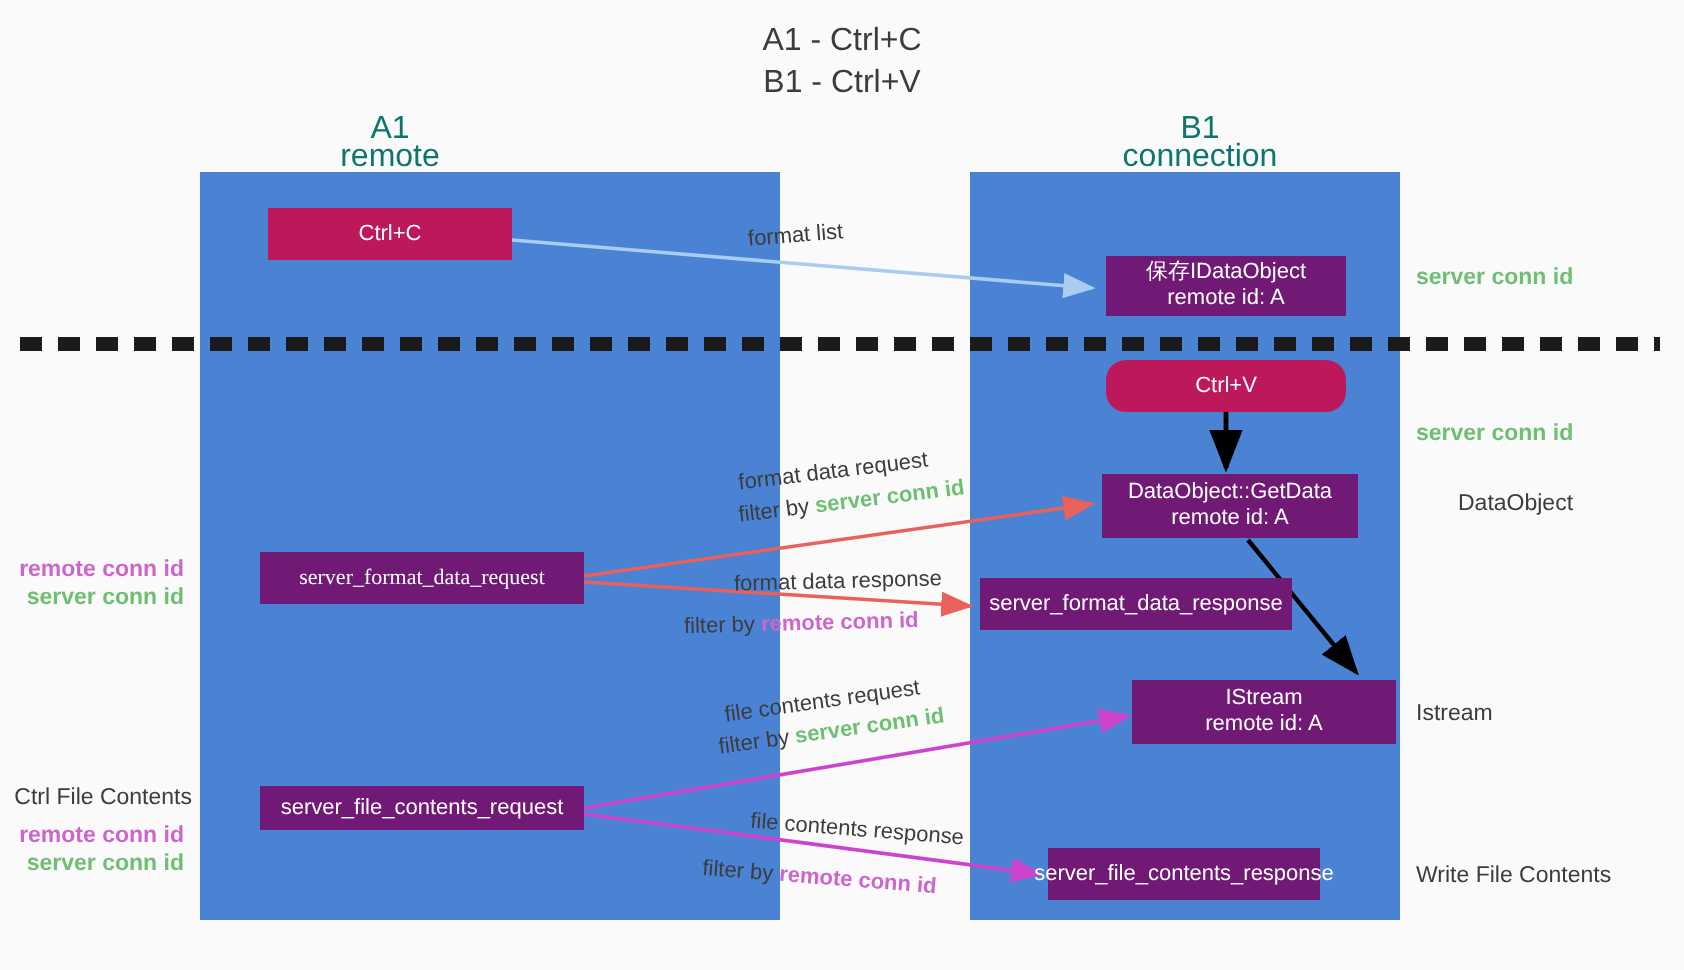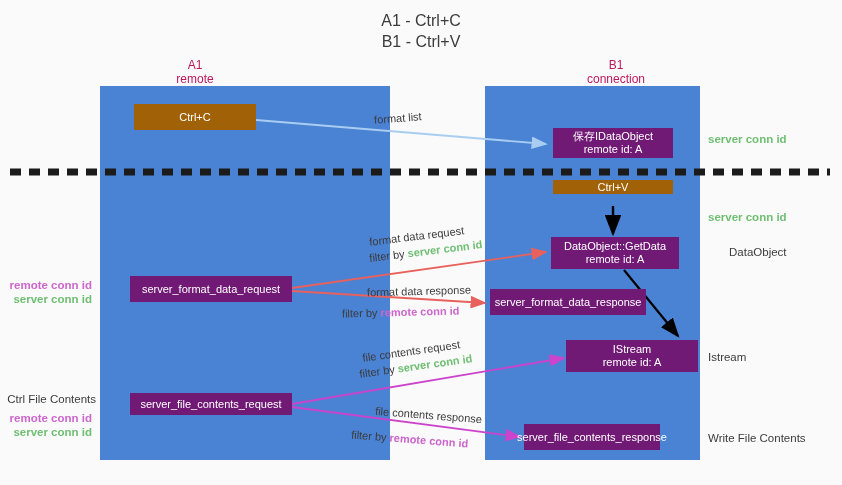--- a/index.html
+++ b/index.html
@@ -12,39 +12,39 @@
   }
   #stage{position:absolute;left:0;top:0;width:842px;height:485px;}
 
   .title{
     position:absolute;left:0;top:10px;width:842px;
     text-align:center;font-size:16px;color:#3c3c3c;line-height:21px;
     white-space:pre-line;
   }
 
   .col-head{
-    position:absolute;text-align:center;font-size:12px;color:#be185d;
+    position:absolute;text-align:center;font-size:16px;color:#0f766e;
     line-height:14px;white-space:pre-line;
   }
   .col-head.a1{left:120px;top:58px;width:150px;}
-  .col-head.b1{left:541px;top:58px;width:150px;}
+  .col-head.b1{left:525px;top:58px;width:150px;}
 
   .lane{
     position:absolute;background:#4a82d4;
   }
   .lane.a1{left:100px;top:86px;width:290px;height:374px;}
   .lane.b1{left:485px;top:86px;width:215px;height:374px;}
 
   .box{
     position:absolute;
     display:flex;align-items:center;justify-content:center;
     text-align:center;color:#ffffff;font-size:11px;line-height:13px;
     white-space:pre-line;box-sizing:border-box;
   }
-  .box.green{background:#a16207;}
+  .box.green{background:#be185d;}
   .box.orange{background:#701a75;}
 
   .side-label{
     position:absolute;font-size:11.5px;line-height:14px;white-space:pre-line;
   }
   .side-label.green{color:#6fbf73;font-weight:bold;}
   .side-label.purple{color:#cc66cc;font-weight:bold;}
   .side-label.dark{color:#3c3c3c;}
   .side-label.right{text-align:left;}
   .side-label.left{text-align:right;}
@@ -102,28 +102,28 @@
 
     <line x1="292" y1="291" x2="485" y2="303" stroke="#e8615c" stroke-width="1.8" marker-end="url(#ah-red)"></line>
 
     <line x1="292" y1="404" x2="564" y2="358" stroke="#cc44cc" stroke-width="1.8" marker-end="url(#ah-mag)"></line>
 
     <line x1="292" y1="407" x2="520" y2="437" stroke="#cc44cc" stroke-width="1.8" marker-end="url(#ah-mag)"></line>
   </svg>
 
   <div class="box green" style="left:134px;top:104px;width:122px;height:26px;">Ctrl+C</div>
 
-  <div class="box orange" style="left:130px;top:276px;width:162px;height:26px;">server_format_data_request</div>
+  <div class="box orange" style="left:130px;top:276px;width:162px;height:26px;font-family:Liberation Serif, serif;">server_format_data_request</div>
 
   <div class="box orange" style="left:130px;top:393px;width:162px;height:22px;">server_file_contents_request</div>
 
   <div class="box orange" style="left:553px;top:128px;width:120px;height:30px;">保存IDataObject
 remote id: A</div>
 
-  <div class="box green" style="left:553px;top:180px;width:120px;height:14px;">Ctrl+V</div>
+  <div class="box green" style="left:553px;top:180px;width:120px;height:26px;border-radius:10px;">Ctrl+V</div>
 
   <div class="box orange" style="left:551px;top:237px;width:128px;height:32px;">DataObject::GetData
 remote id: A</div>
 
   <div class="box orange" style="left:490px;top:289px;width:156px;height:26px;">server_format_data_response</div>
 
   <div class="box orange" style="left:566px;top:340px;width:132px;height:32px;">IStream
 remote id: A</div>
 
   <div class="box orange" style="left:524px;top:424px;width:136px;height:26px;">server_file_contents_response</div>

